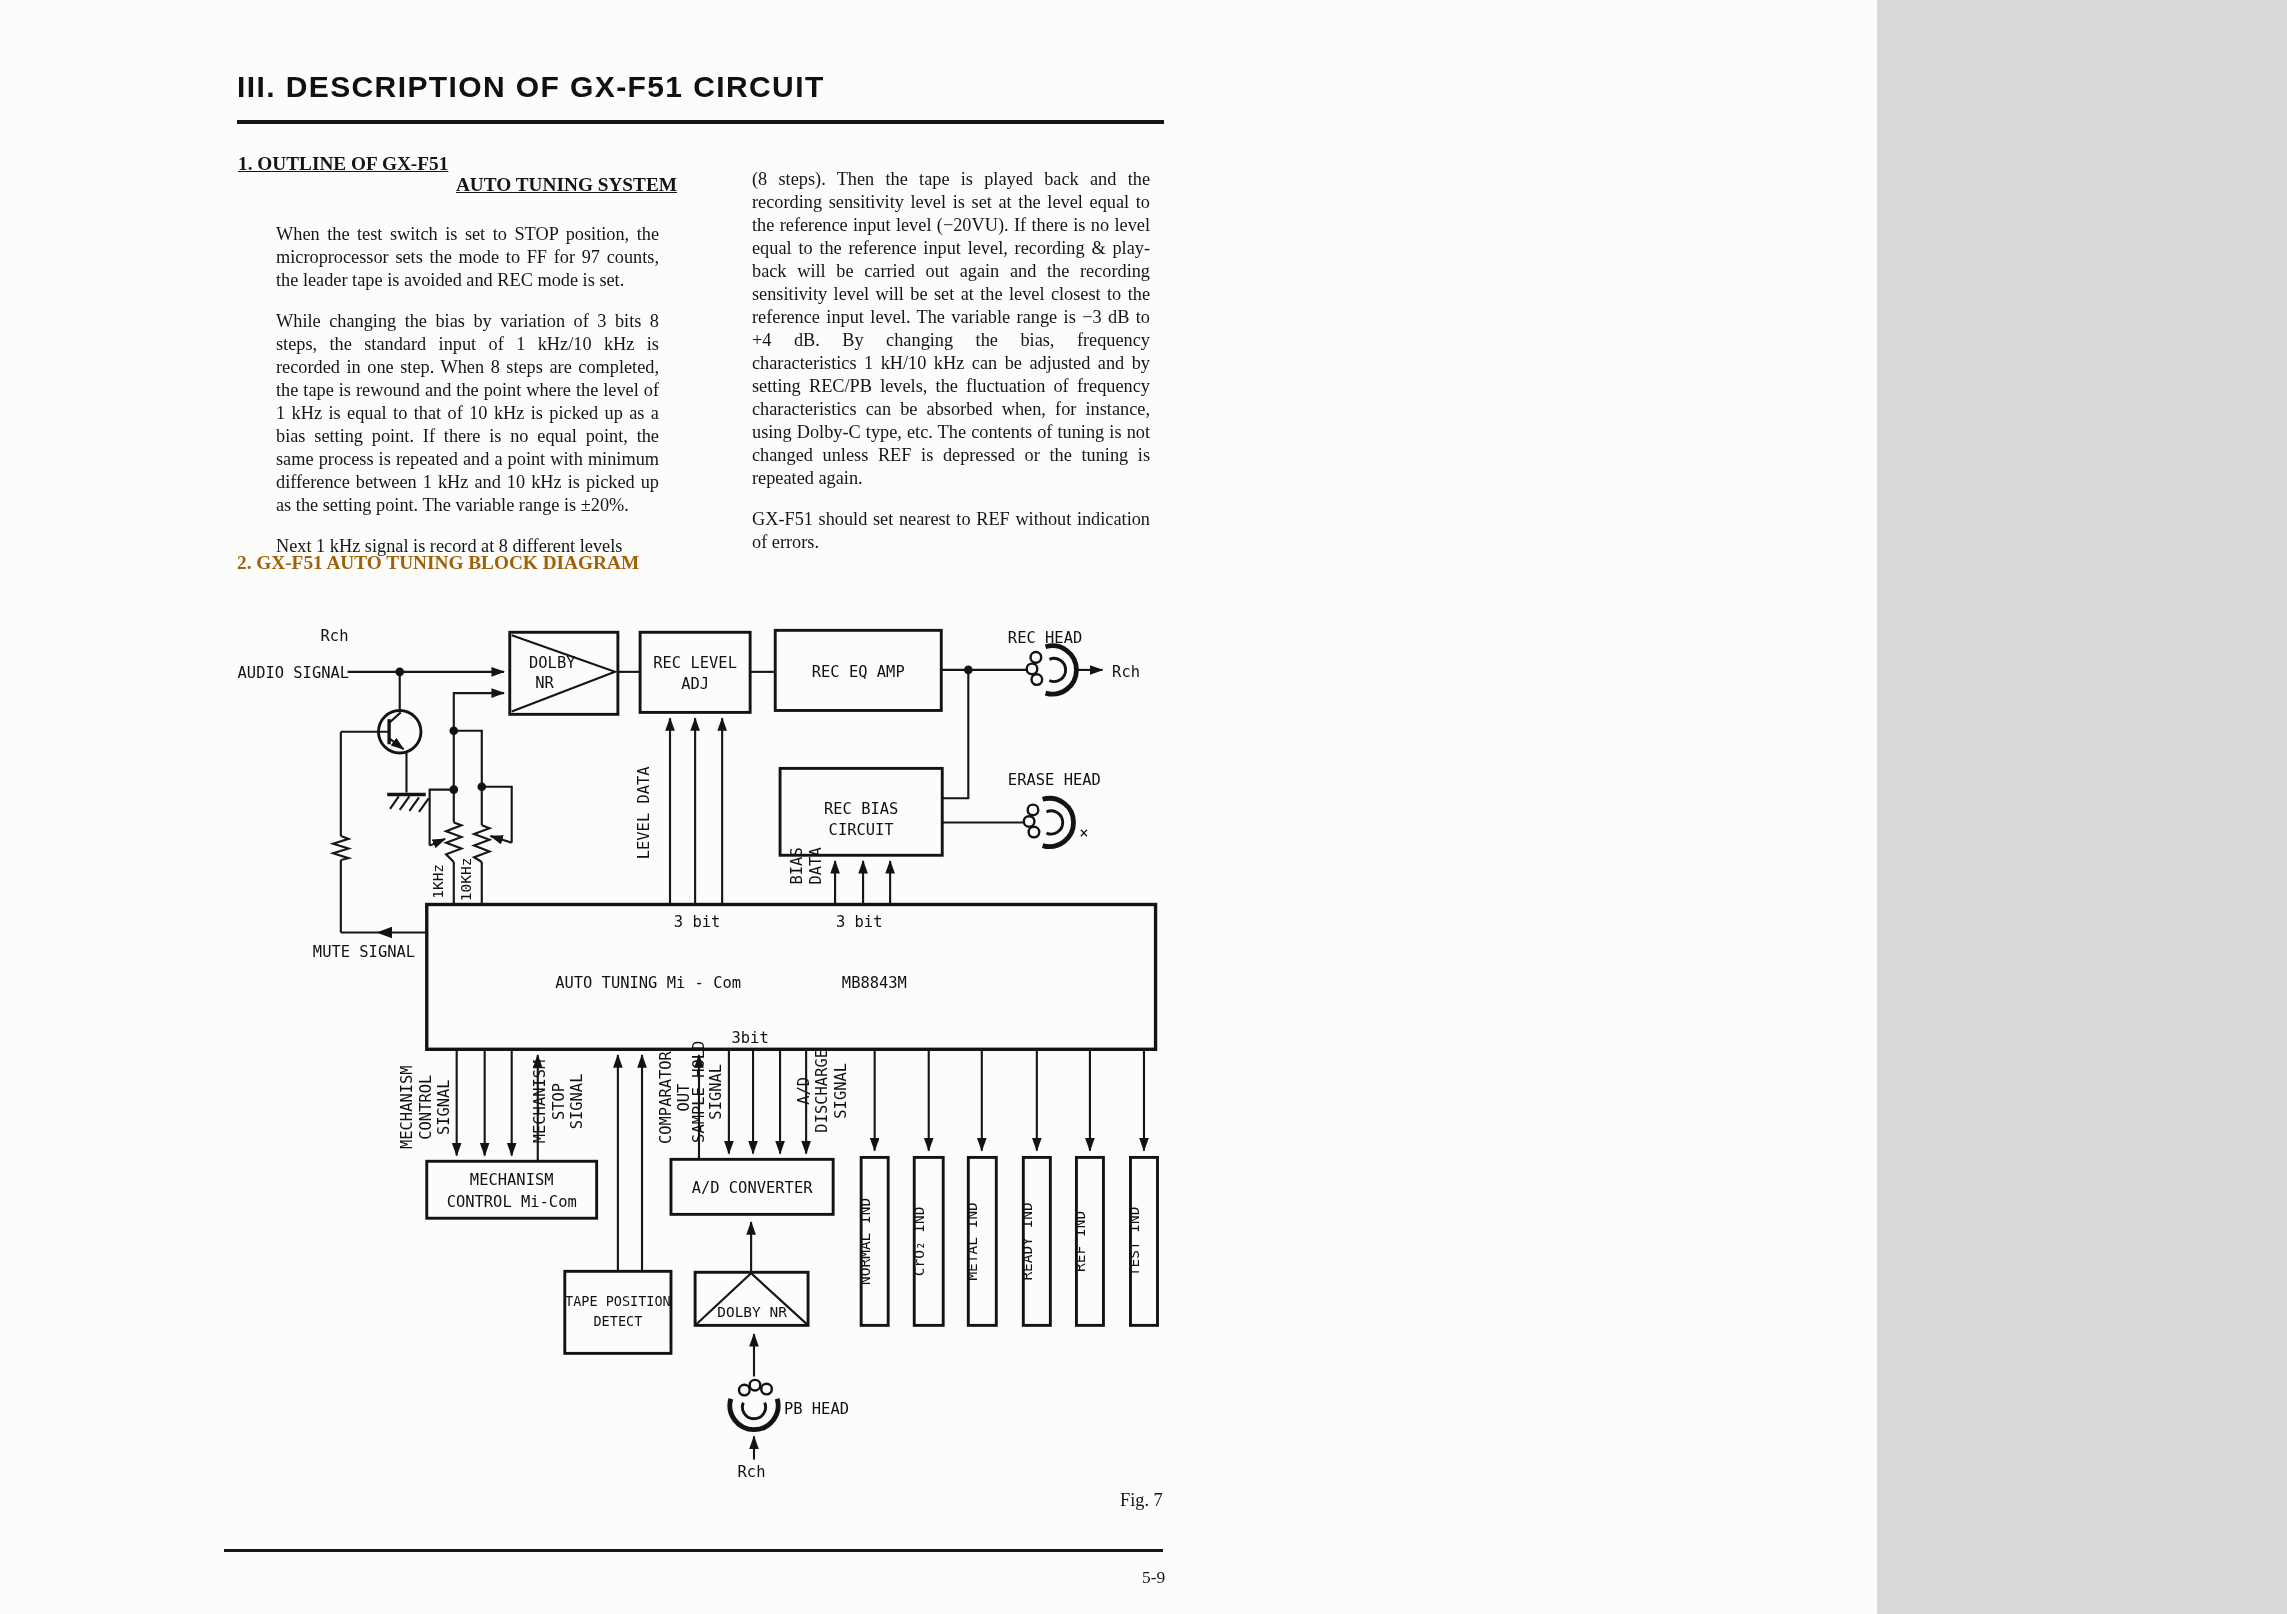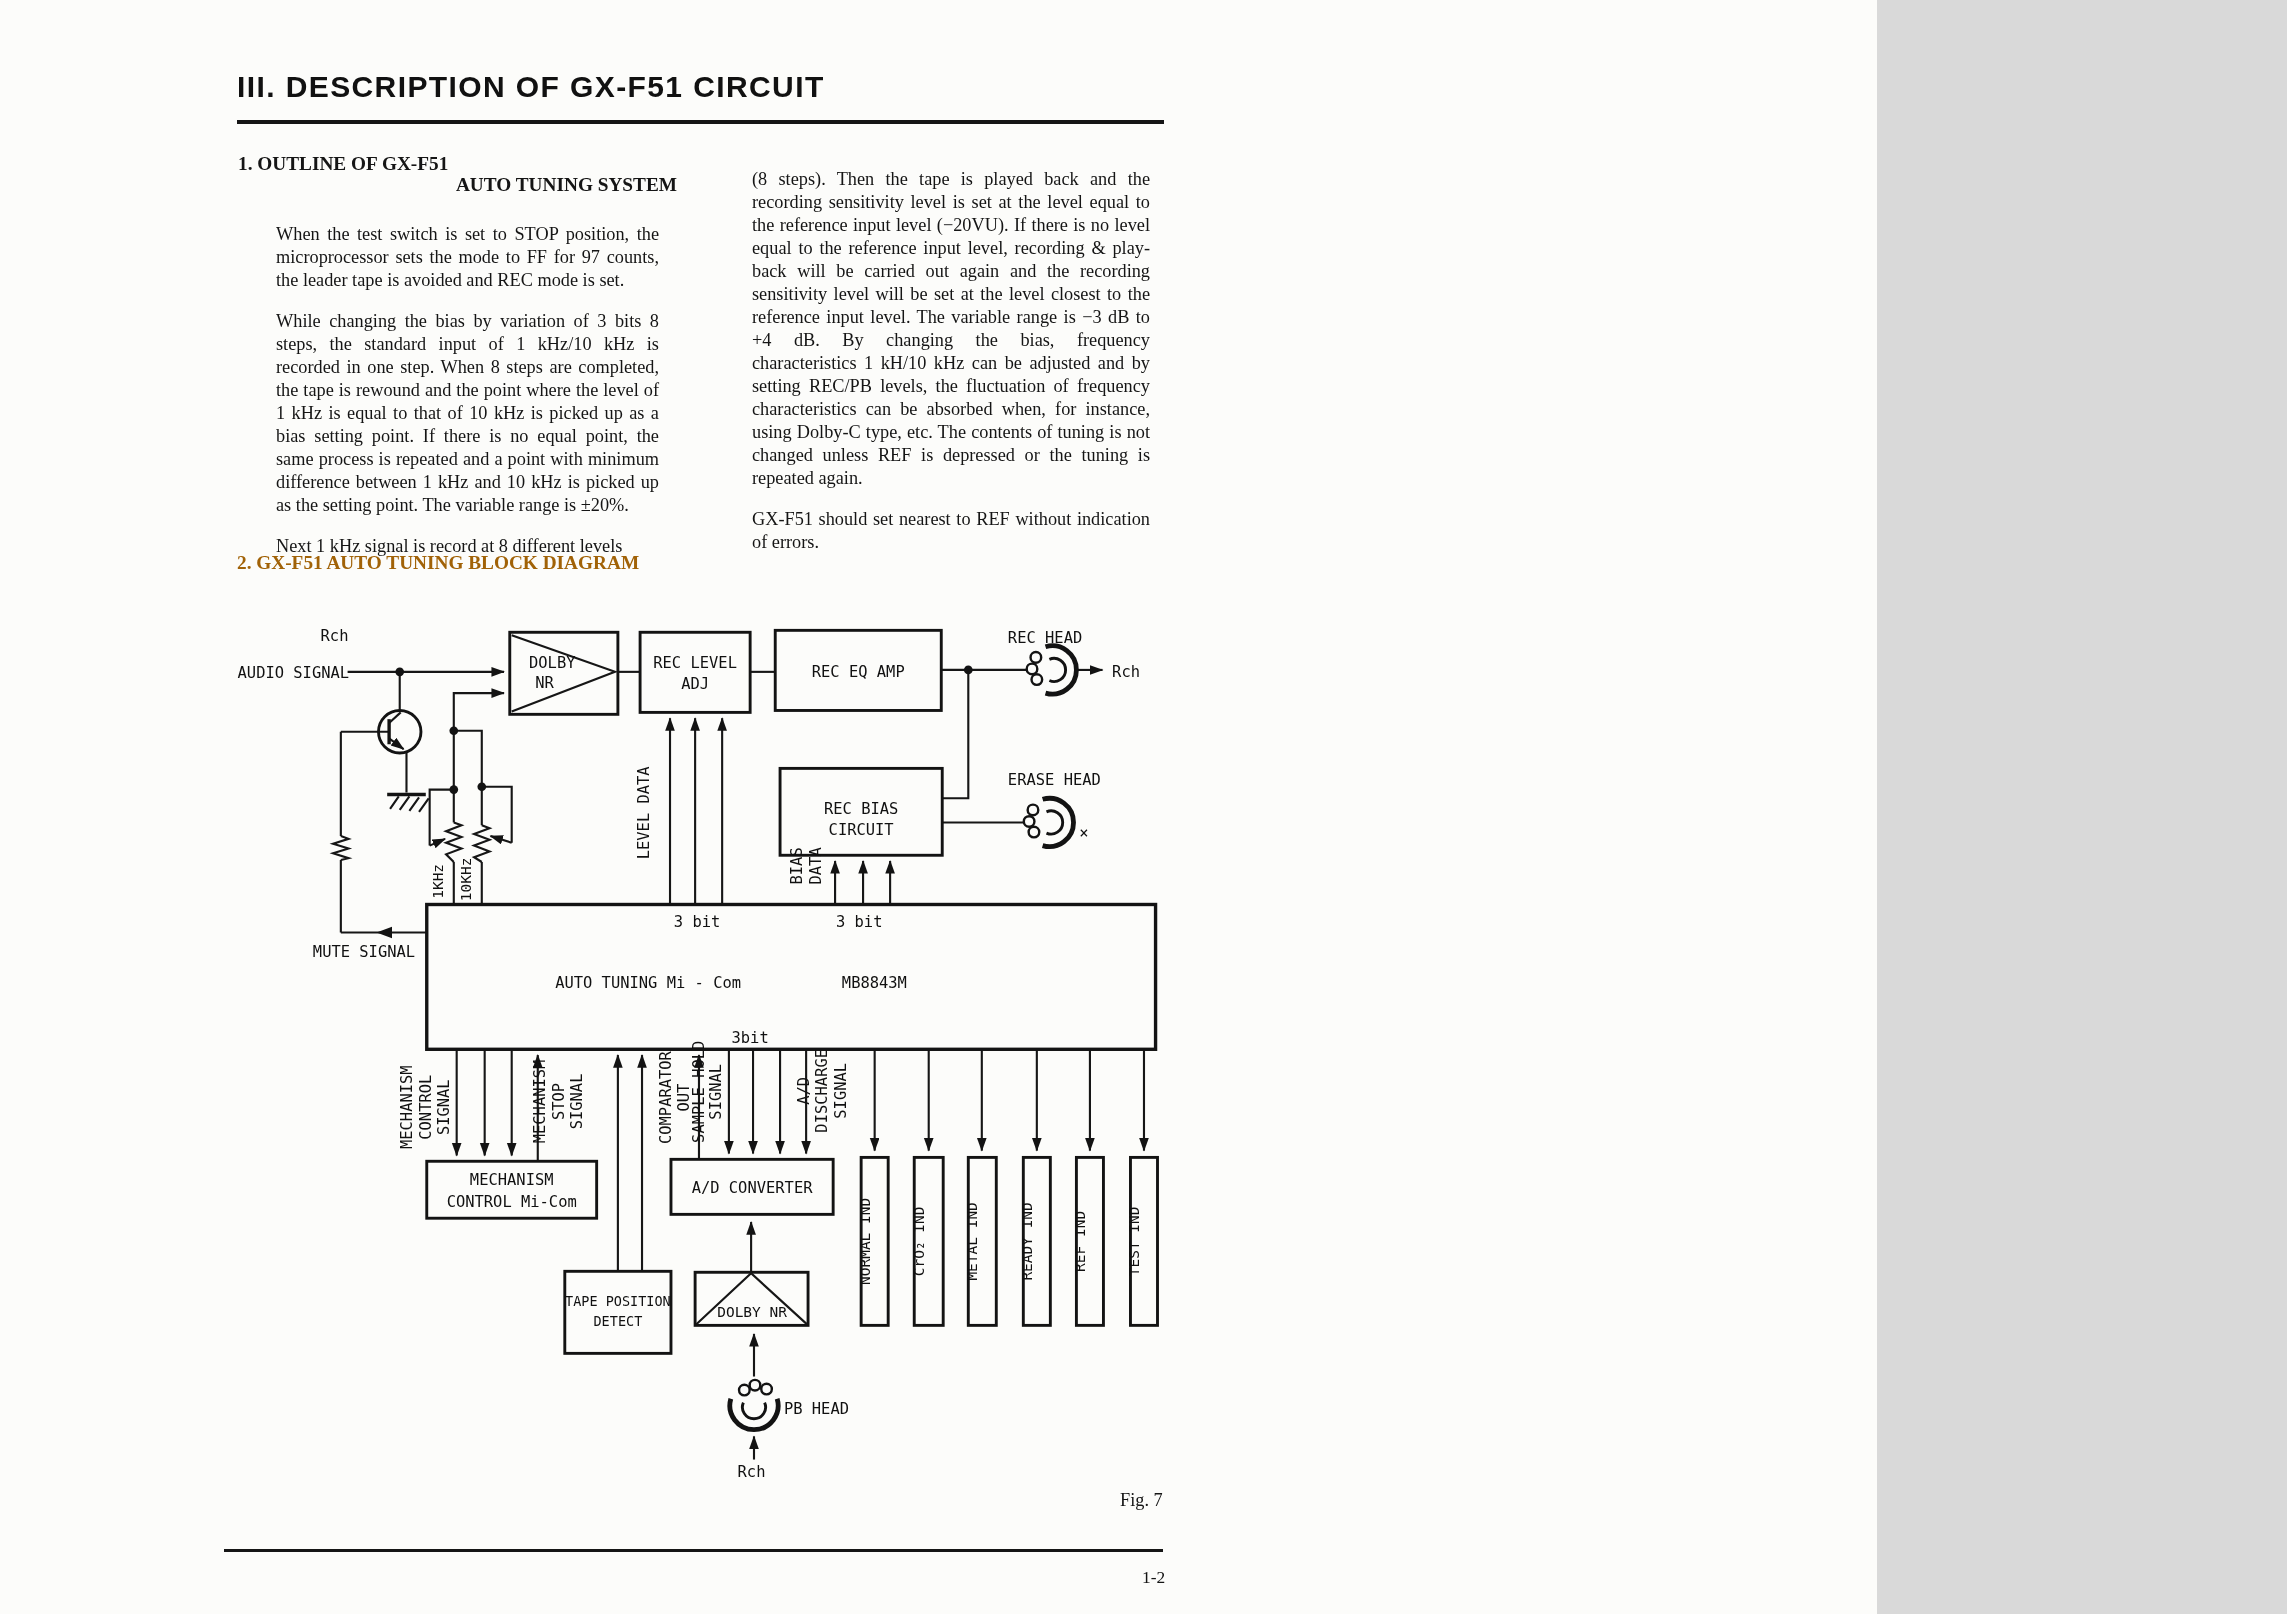--- a/index.html
+++ b/index.html
@@ -16,21 +16,21 @@
     font-family:"Liberation Sans", sans-serif;
     font-weight:bold;font-size:30px;letter-spacing:1.4px;
     color:#111;white-space:nowrap;
   }
   .title-rule{position:absolute;left:237px;top:120px;width:927px;height:3.9px;background:#151515;}
   .bottom-rule{position:absolute;left:224px;top:1549px;width:939px;height:2.9px;background:#151515;}
 
   .col{position:absolute;font-size:18.3px;line-height:23px;text-align:justify;color:#151515;}
   .col-left{left:238px;top:153px;width:439px;}
   .col-right{left:734px;top:150px;width:434px;}
-  .sec-head{font-weight:bold;font-size:19.3px;line-height:21px;text-align:left;}
+  .sec-head{font-weight:bold;font-size:19.3px;line-height:21px;text-align:left;text-decoration:underline;}
   .sec-head-2{font-weight:bold;font-size:19.3px;text-align:right;margin-bottom:28px;}
   .col-left .body{margin-left:20px;width:419px;}
   .col p{margin:18px;}
 
   .section2-head{
     position:absolute;left:237px;top:546px;
     font-weight:bold;font-size:19.3px;white-space:nowrap;color:#a16207;margin-top:6px;
   }
   .fig-caption{position:absolute;left:1120px;top:1490px;font-size:18.3px;}
   .page-number{position:absolute;left:1142px;top:1567px;font-size:17.4px;}
@@ -301,16 +301,16 @@
       <text class="dlabel" transform="rotate(-90 857 1130)" x="857" y="1130" text-anchor="middle">DISCHARGE</text>
       <text class="dlabel" transform="rotate(-90 876 1130)" x="876" y="1130" text-anchor="middle">SIGNAL</text>
     </g>
 
     <text class="dlabel" x="812" y="1465">PB HEAD</text>
     <text class="dlabel" x="764" y="1530">Rch</text>
   </svg>
 
   <div class="fig-caption">Fig. 7</div>
   <div class="bottom-rule"></div>
-  <div class="page-number">1-2</div>
+  <div class="page-number">5-9</div>
 
 </div>
 
 
 </body></html>

